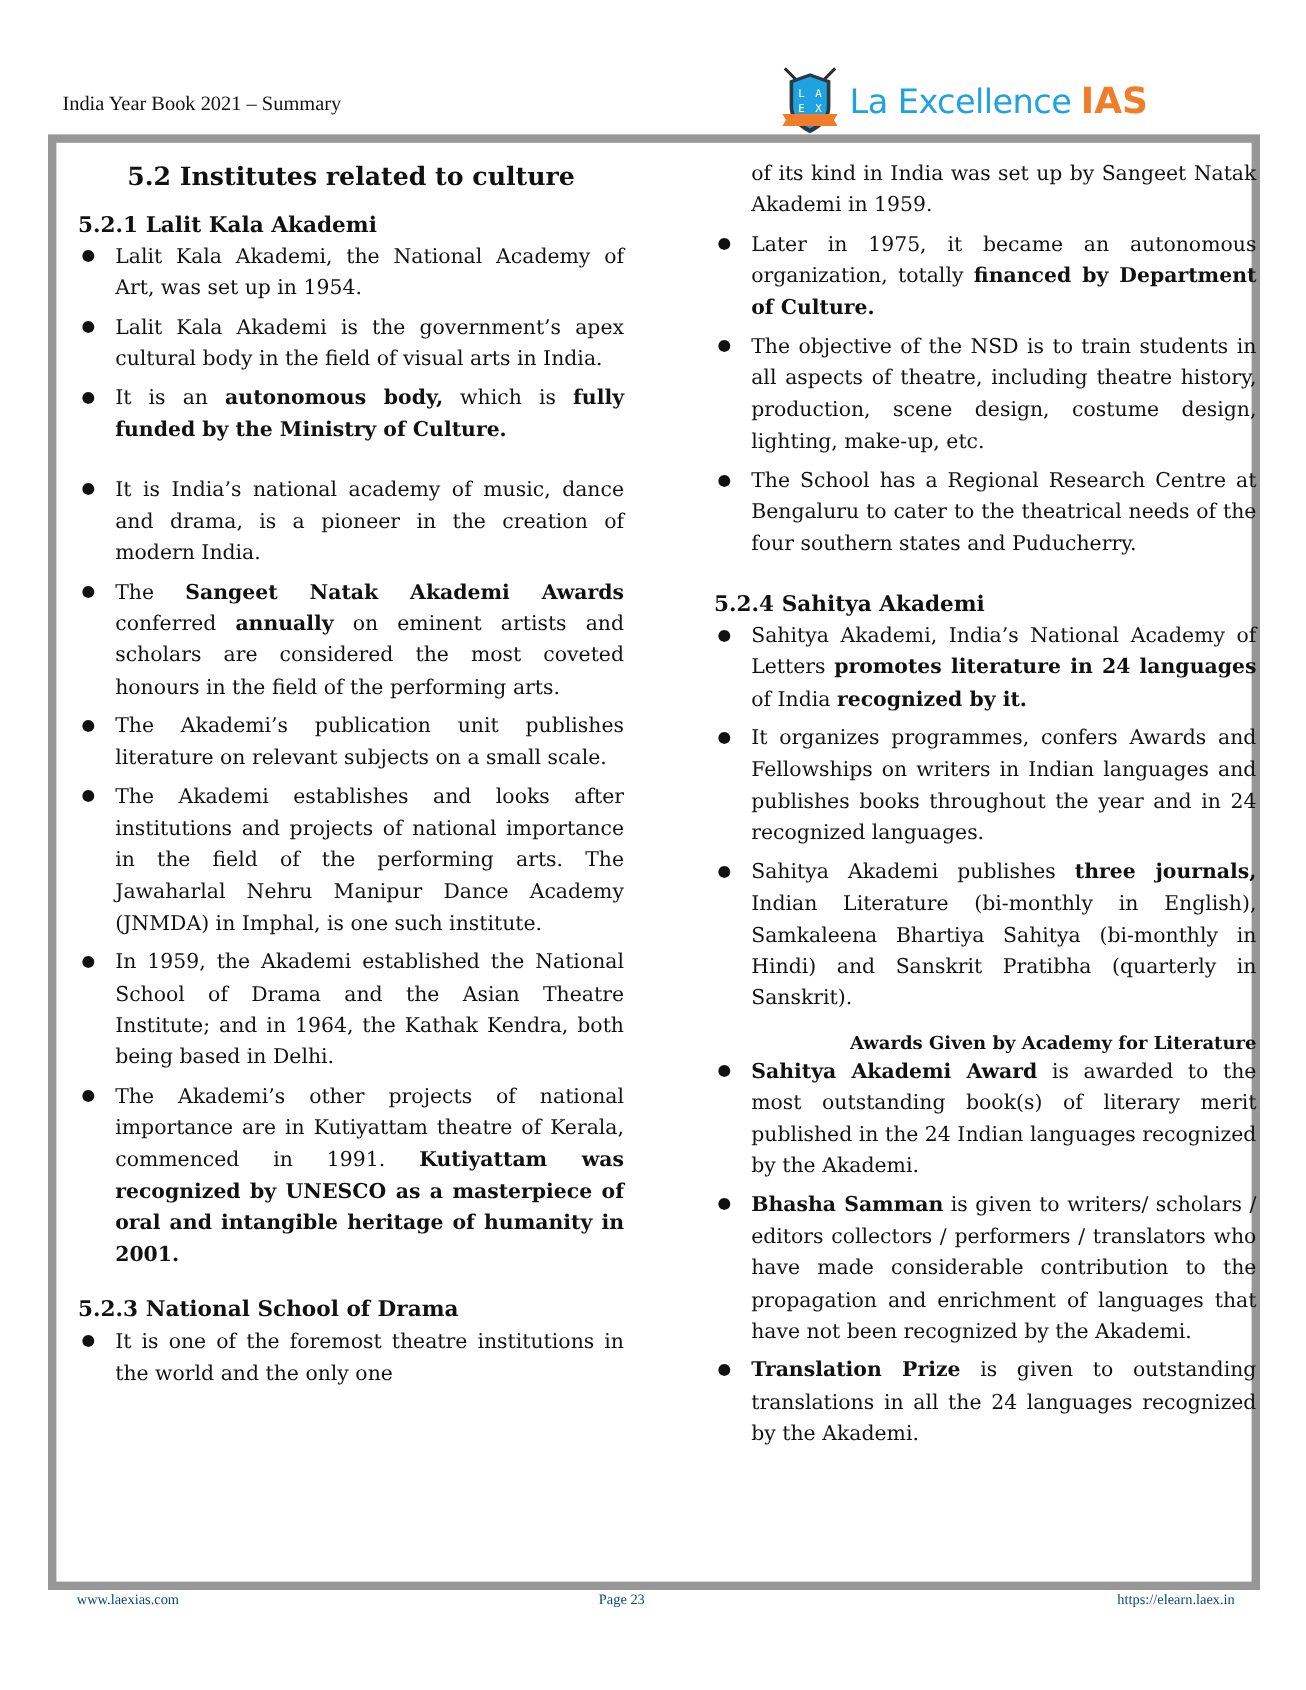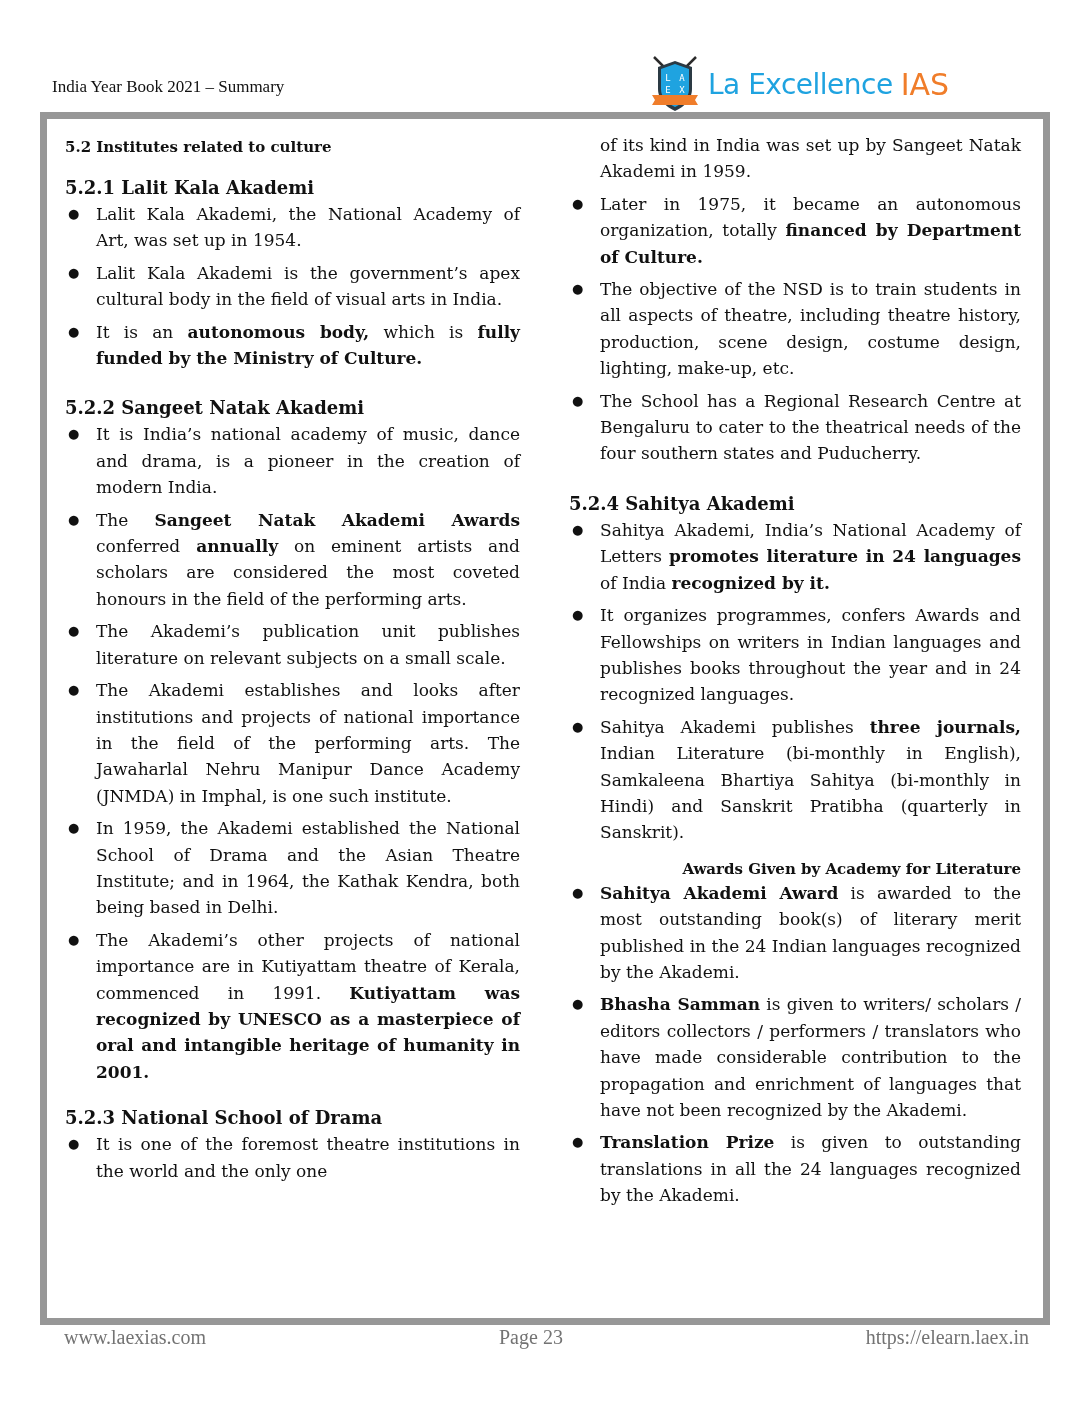--- a/index.html
+++ b/index.html
@@ -1,36 +1,36 @@
 <!DOCTYPE html>
 <html><head>
   <meta charset="utf-8">
   <style>
     html, body { margin: 0; padding: 0; background: #ffffff; }
     body { width: 1088px; height: 1408px; position: relative; overflow: hidden; font-family: "DejaVu Serif", "Liberation Serif", serif; color: #111; }
     .header-title { position: absolute; left: 52px; top: 77px; font-family: "Liberation Serif", serif; font-size: 17px; color: #111; }
     .logo { position: absolute; left: 648px; top: 55px; display: flex; align-items: center; }
     .logo-shield { width: 54px; height: 58px; position: relative; }
     .logo-text { font-family: "DejaVu Sans", sans-serif; font-size: 28px; color: #1fa3e0; margin-left: 6px; letter-spacing: -0.5px; font-weight: normal; }
-    .logo-ias { font-family: "DejaVu Sans", sans-serif; font-size: 30px; color: #f07d2a; font-weight: normal; margin-left: 8px; }
+    .logo-ias { font-family: "DejaVu Sans", sans-serif; font-size: 30px; color: #f07d2a; font-weight: bold; margin-left: 8px; }
     .frame { position: absolute; left: 40px; top: 112px; width: 1010px; height: 1213px; box-sizing: border-box; border: 7px solid #979797; background: #fff; }
     .col { position: absolute; top: 0; }
     .col-left { left: 18px; width: 455px; }
-    .col-right { left: 522px; width: 452px; }
-    h2 { font-family: "DejaVu Serif", serif; font-weight: bold; font-size: 15px; margin: 14px 0 0 0; line-height: 28px; }
+    .col-right { left: 548px; width: 452px; }
+    h2 { font-family: "DejaVu Serif", serif; font-weight: bold; font-size: 21px; margin: 14px 0 0 0; line-height: 28px; text-align: center; }
     h3 { font-family: "DejaVu Serif", serif; font-weight: bold; font-size: 18px; margin: 0; line-height: 26px; }
     h4 { font-family: "DejaVu Serif", serif; font-weight: bold; font-size: 15px; margin: 0; line-height: 22px; text-align: right; }
     ul { list-style: none; margin: 0; padding: 0; }
     li { position: relative; padding-left: 31px; font-size: 17px; line-height: 26.4px; text-align: justify; margin-bottom: 6px; }
     li .bullet { position: absolute; left: 3px; top: 0; font-size: 13px; }
     li b { font-weight: bold; }
     .gap-s { height: 14px; }
     .gap-m { height: 18px; }
     .gap-xs { height: 6px; }
-    .footer { position: absolute; top: 1326px; font-family: "Liberation Serif", serif; font-size: 20px; color: #737373; }
+    .footer { position: absolute; top: 1326px; font-family: "Liberation Serif", serif; font-size: 12px; color: #0c4a6e; }
     .footer-left { left: 64px; }
     .footer-center { left: 499px; }
     .footer-right { right: 59px; }
   </style>
 </head>
 <body>
 
 <div class="header-title">India Year Book 2021 – Summary</div>
 
 <div class="logo">
@@ -55,21 +55,20 @@
   <div class="col col-left">
     <h2>5.2 Institutes related to culture</h2>
     <div class="gap-s"></div>
     <h3>5.2.1 Lalit Kala Akademi</h3>
     <ul>
         <li><span class="bullet">●</span><span>Lalit Kala Akademi, the National Academy of Art, was set up in 1954.</span></li>
         <li><span class="bullet">●</span><span>Lalit Kala Akademi is the government’s apex cultural body in the field of visual arts in India.</span></li>
         <li><span class="bullet">●</span><span>It is an </span><b>autonomous body,</b><span> which is </span><b>fully funded by the Ministry of Culture.</b></li>
       </ul>
     <div class="gap-m"></div>
-    <h3>5.2.2 Sangeet Natak Akademi</h3>
     <ul>
         <li><span class="bullet">●</span><span>It is India’s national academy of music, dance and drama, is a pioneer in the creation of modern India.</span></li>
         <li><span class="bullet">●</span><span>The </span><b>Sangeet Natak Akademi Awards</b><span> conferred </span><b>annually</b><span> on eminent artists and scholars are considered the most coveted honours in the field of the performing arts.</span></li>
         <li><span class="bullet">●</span><span>The Akademi’s publication unit publishes literature on relevant subjects on a small scale.</span></li>
         <li><span class="bullet">●</span><span>The Akademi establishes and looks after institutions and projects of national importance in the field of the performing arts. The Jawaharlal Nehru Manipur Dance Academy (JNMDA) in Imphal, is one such institute.</span></li>
         <li><span class="bullet">●</span><span>In 1959, the Akademi established the National School of Drama and the Asian Theatre Institute; and in 1964, the Kathak Kendra, both being based in Delhi.</span></li>
         <li><span class="bullet">●</span><span>The Akademi’s other projects of national importance are in Kutiyattam theatre of Kerala, commenced in 1991. </span><b>Kutiyattam was recognized by UNESCO as a masterpiece of oral and intangible heritage of humanity in 2001.</b></li>
       </ul>
     <div class="gap-s"></div>
     <h3>5.2.3 National School of Drama</h3>

